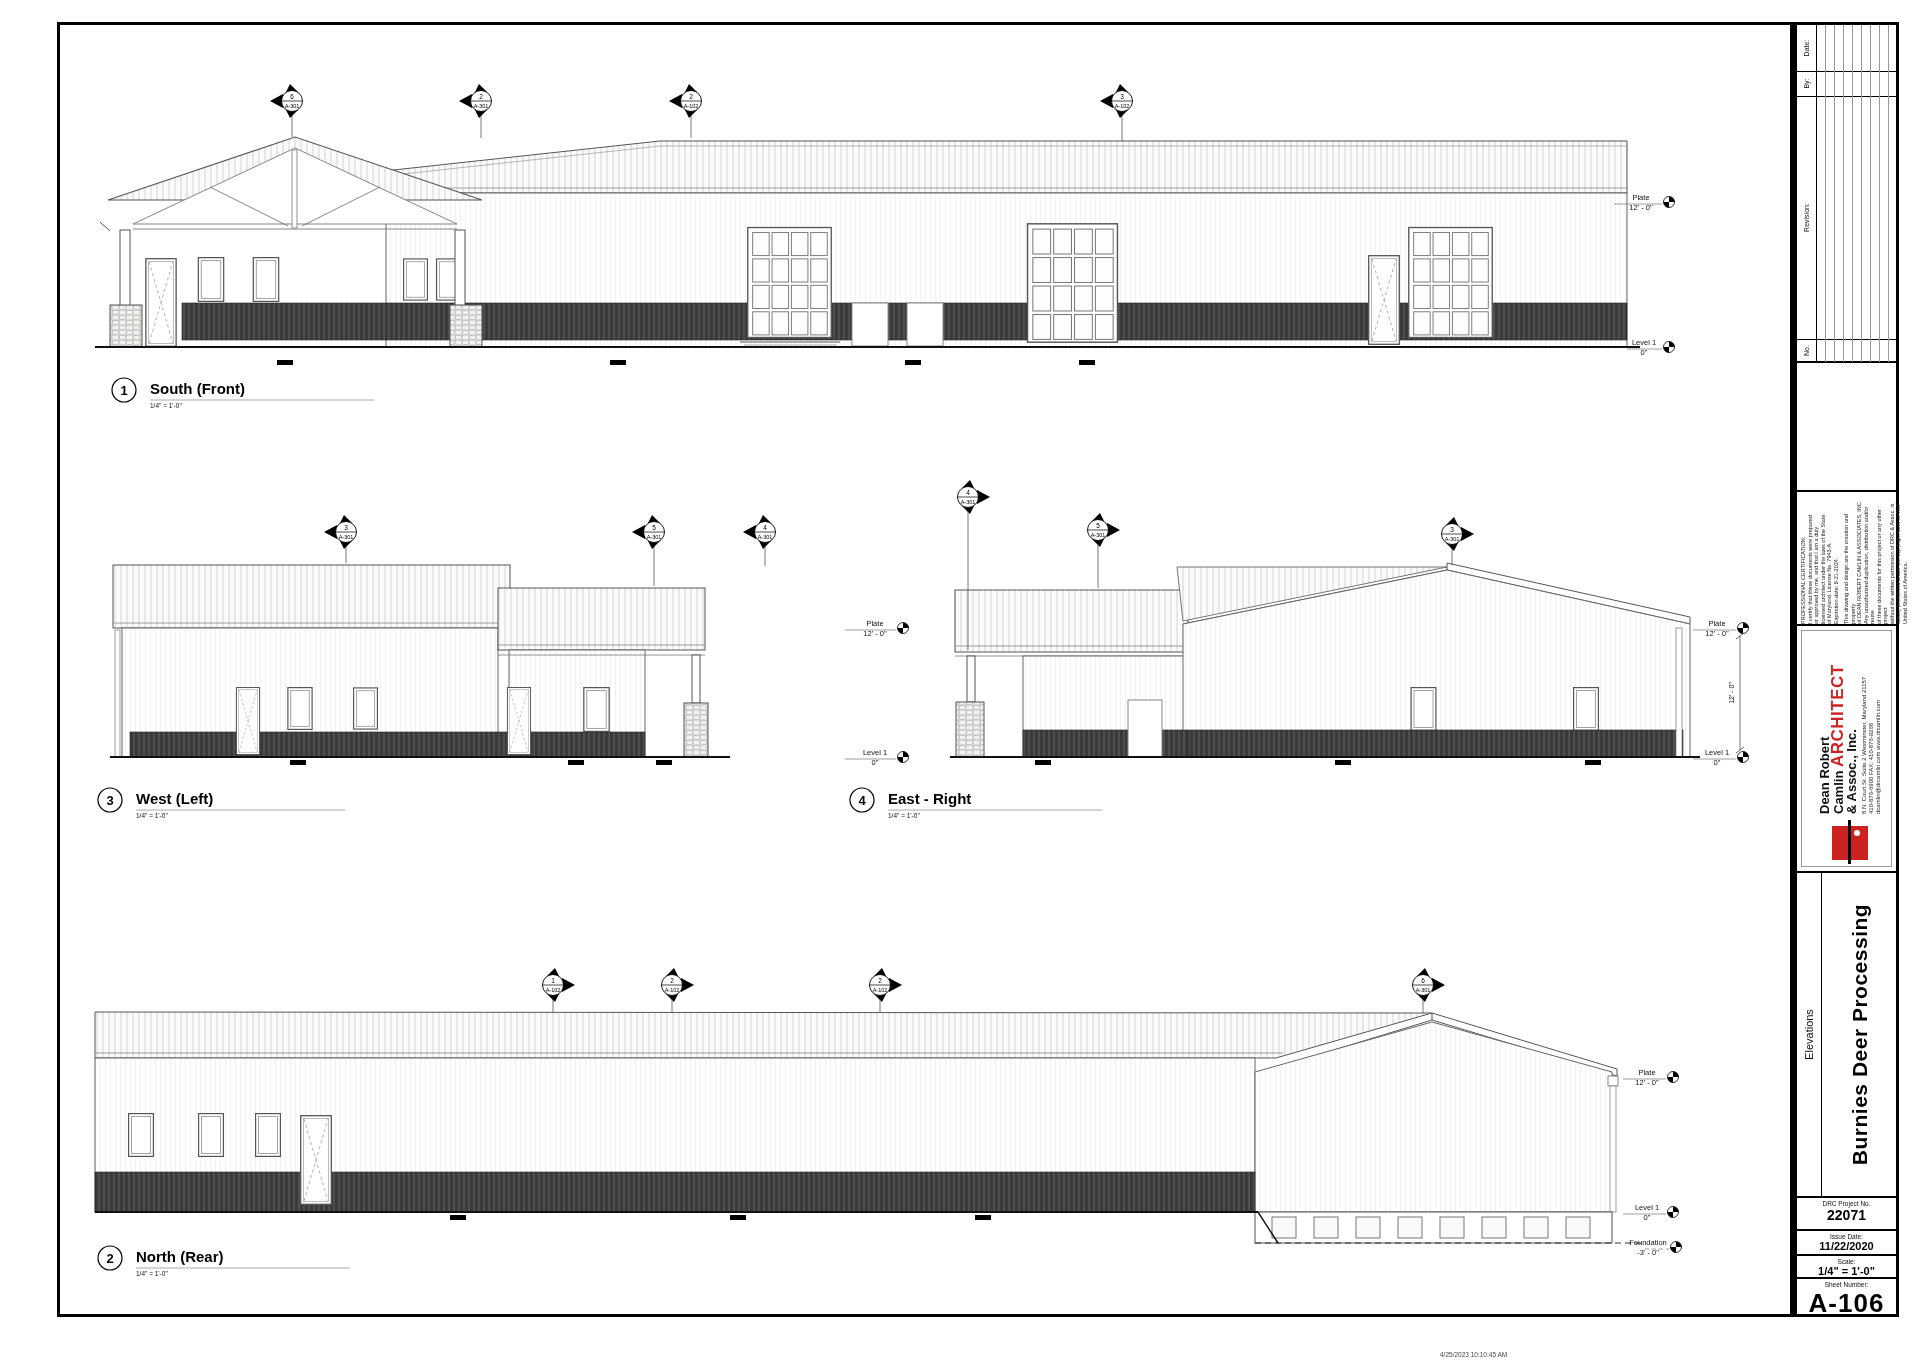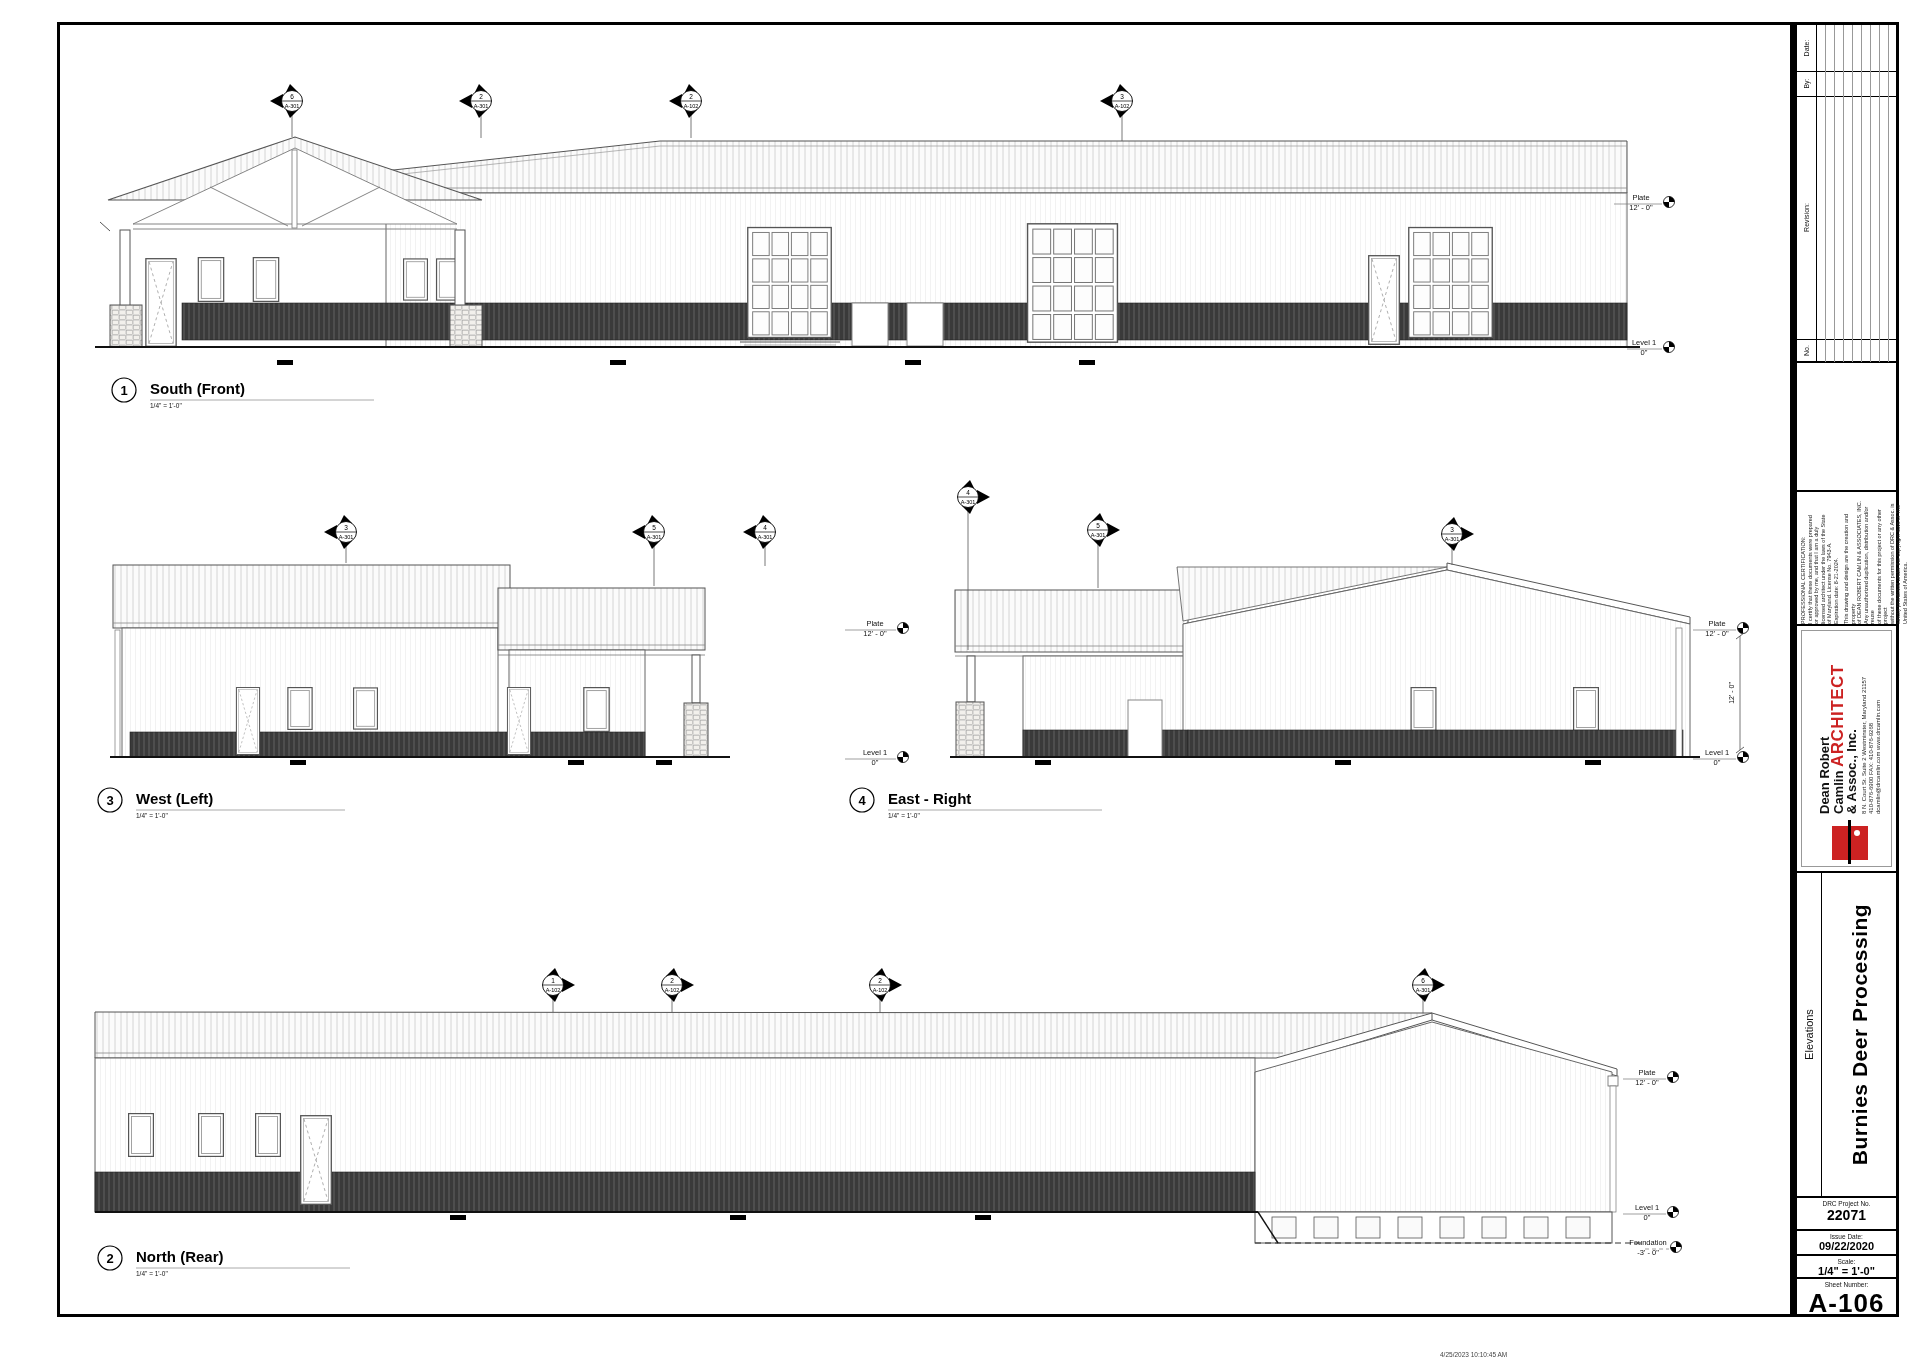--- a/index.html
+++ b/index.html
@@ -522,21 +522,21 @@
         <div class="rotin projname" style="width:323px;height:78px;">Burnies Deer Processing</div>
       </div>
     </div>
 
     <div class="tb-box" style="top:1171px;height:33px;">
       <div class="tb-lab">DRC Project No.</div>
       <div class="tb-val" style="font-size:14px;">22071</div>
     </div>
     <div class="tb-box" style="top:1204px;height:25px;">
       <div class="tb-lab">Issue Date:</div>
-      <div class="tb-val med">09/22/2020</div>
+      <div class="tb-val med">11/22/2020</div>
     </div>
     <div class="tb-box" style="top:1229px;height:23px;">
       <div class="tb-lab">Scale:</div>
       <div class="tb-val med">1/4" = 1'-0"</div>
     </div>
     <div class="tb-box" style="top:1252px;height:40px;">
       <div class="tb-lab">Sheet Number:</div>
       <div class="tb-val big">A-106</div>
     </div>
   </div>

